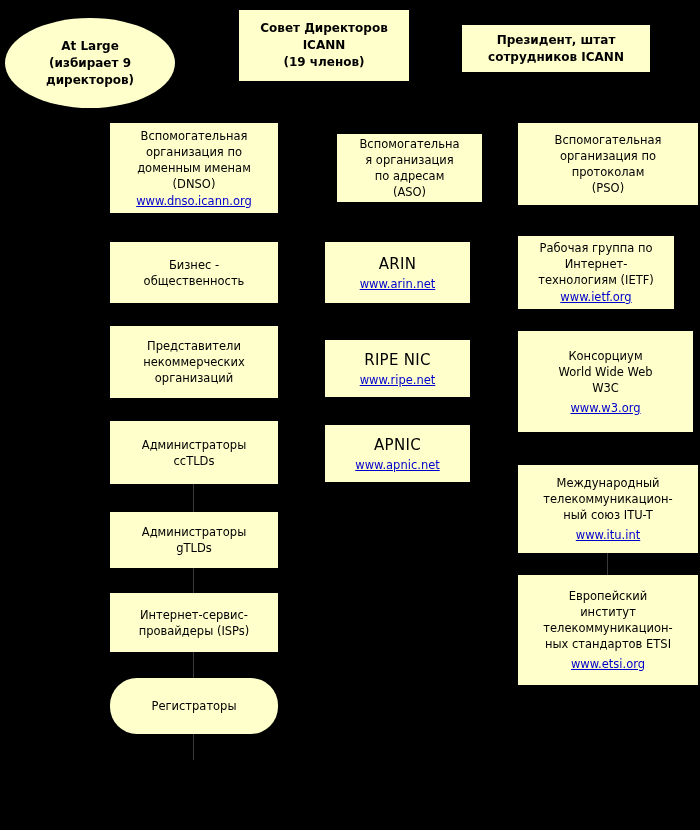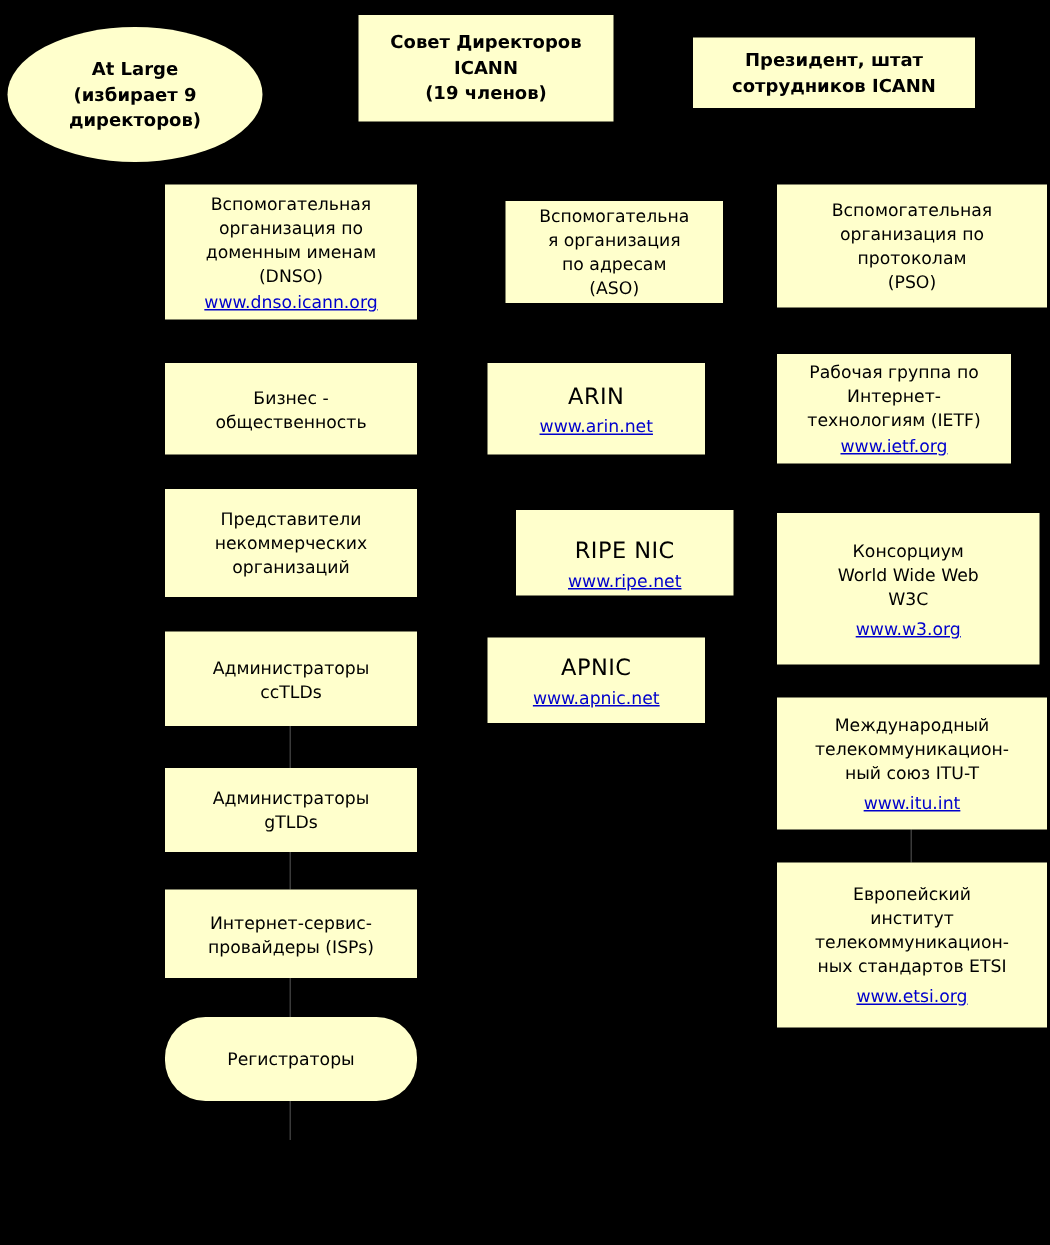--- a/index.html
+++ b/index.html
@@ -137,21 +137,21 @@
 я организация
 по адресам
 (ASO)</div>
   </div>
 
   <div class="node" style="left:325px; top:242px; width:145px; height:61px;">
     <div class="ttl big">ARIN</div>
     <span class="link">www.arin.net</span>
   </div>
 
-  <div class="node" style="left:344px; top:340px; width:145px; height:57px;justify-content:flex-end;">
+  <div class="node" style="left:325px; top:340px; width:145px; height:57px;">
     <div class="ttl big">RIPE NIC</div>
     <span class="link">www.ripe.net</span>
   </div>
 
   <div class="node" style="left:325px; top:425px; width:145px; height:57px;">
     <div class="ttl big">APNIC</div>
     <span class="link">www.apnic.net</span>
   </div>
 
   <div class="node" style="left:518px; top:123px; width:180px; height:82px;">
@@ -161,21 +161,21 @@
 (PSO)</div>
   </div>
 
   <div class="node" style="left:518px; top:236px; width:156px; height:73px;">
     <div class="ttl">Рабочая группа по
 Интернет-
 технологиям (IETF)</div>
     <span class="link">www.ietf.org</span>
   </div>
 
-  <div class="node" style="left:518px; top:342px; width:175px; height:101px;">
+  <div class="node" style="left:518px; top:331px; width:175px; height:101px;">
     <div class="ttl">Консорциум
 World Wide Web
 W3C</div>
     <span class="link gap">www.w3.org</span>
   </div>
 
   <div class="node" style="left:518px; top:465px; width:180px; height:88px;">
     <div class="ttl">Международный
 телекоммуникацион-
 ный союз ITU-T</div>

